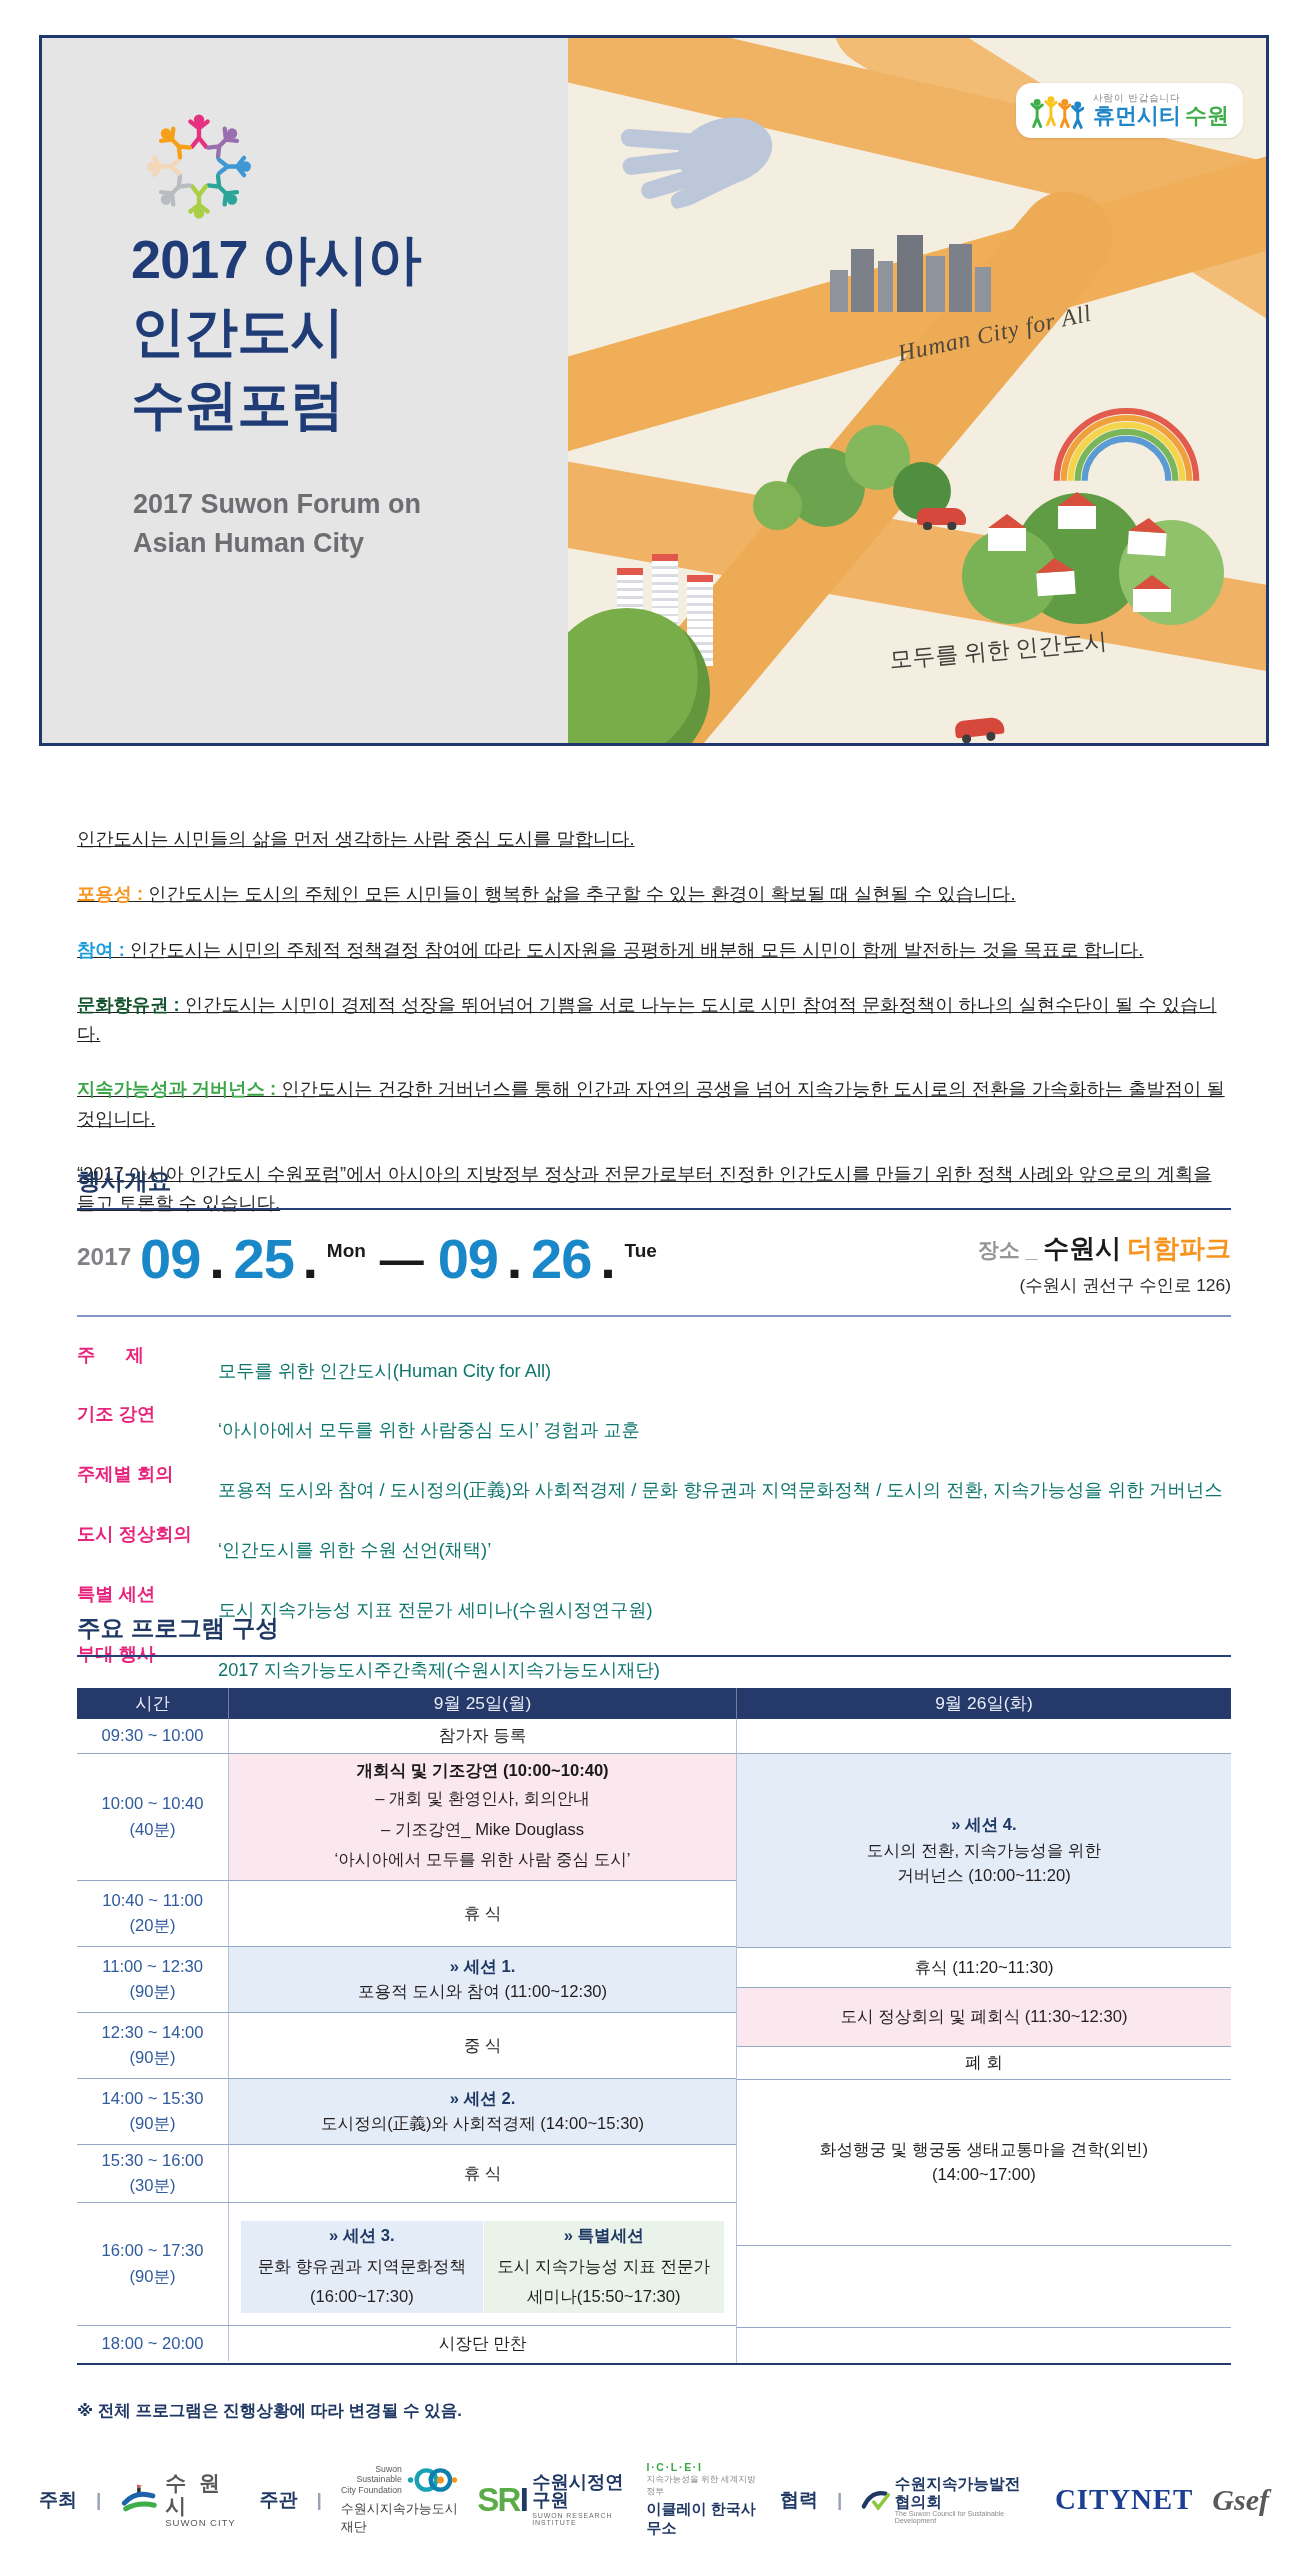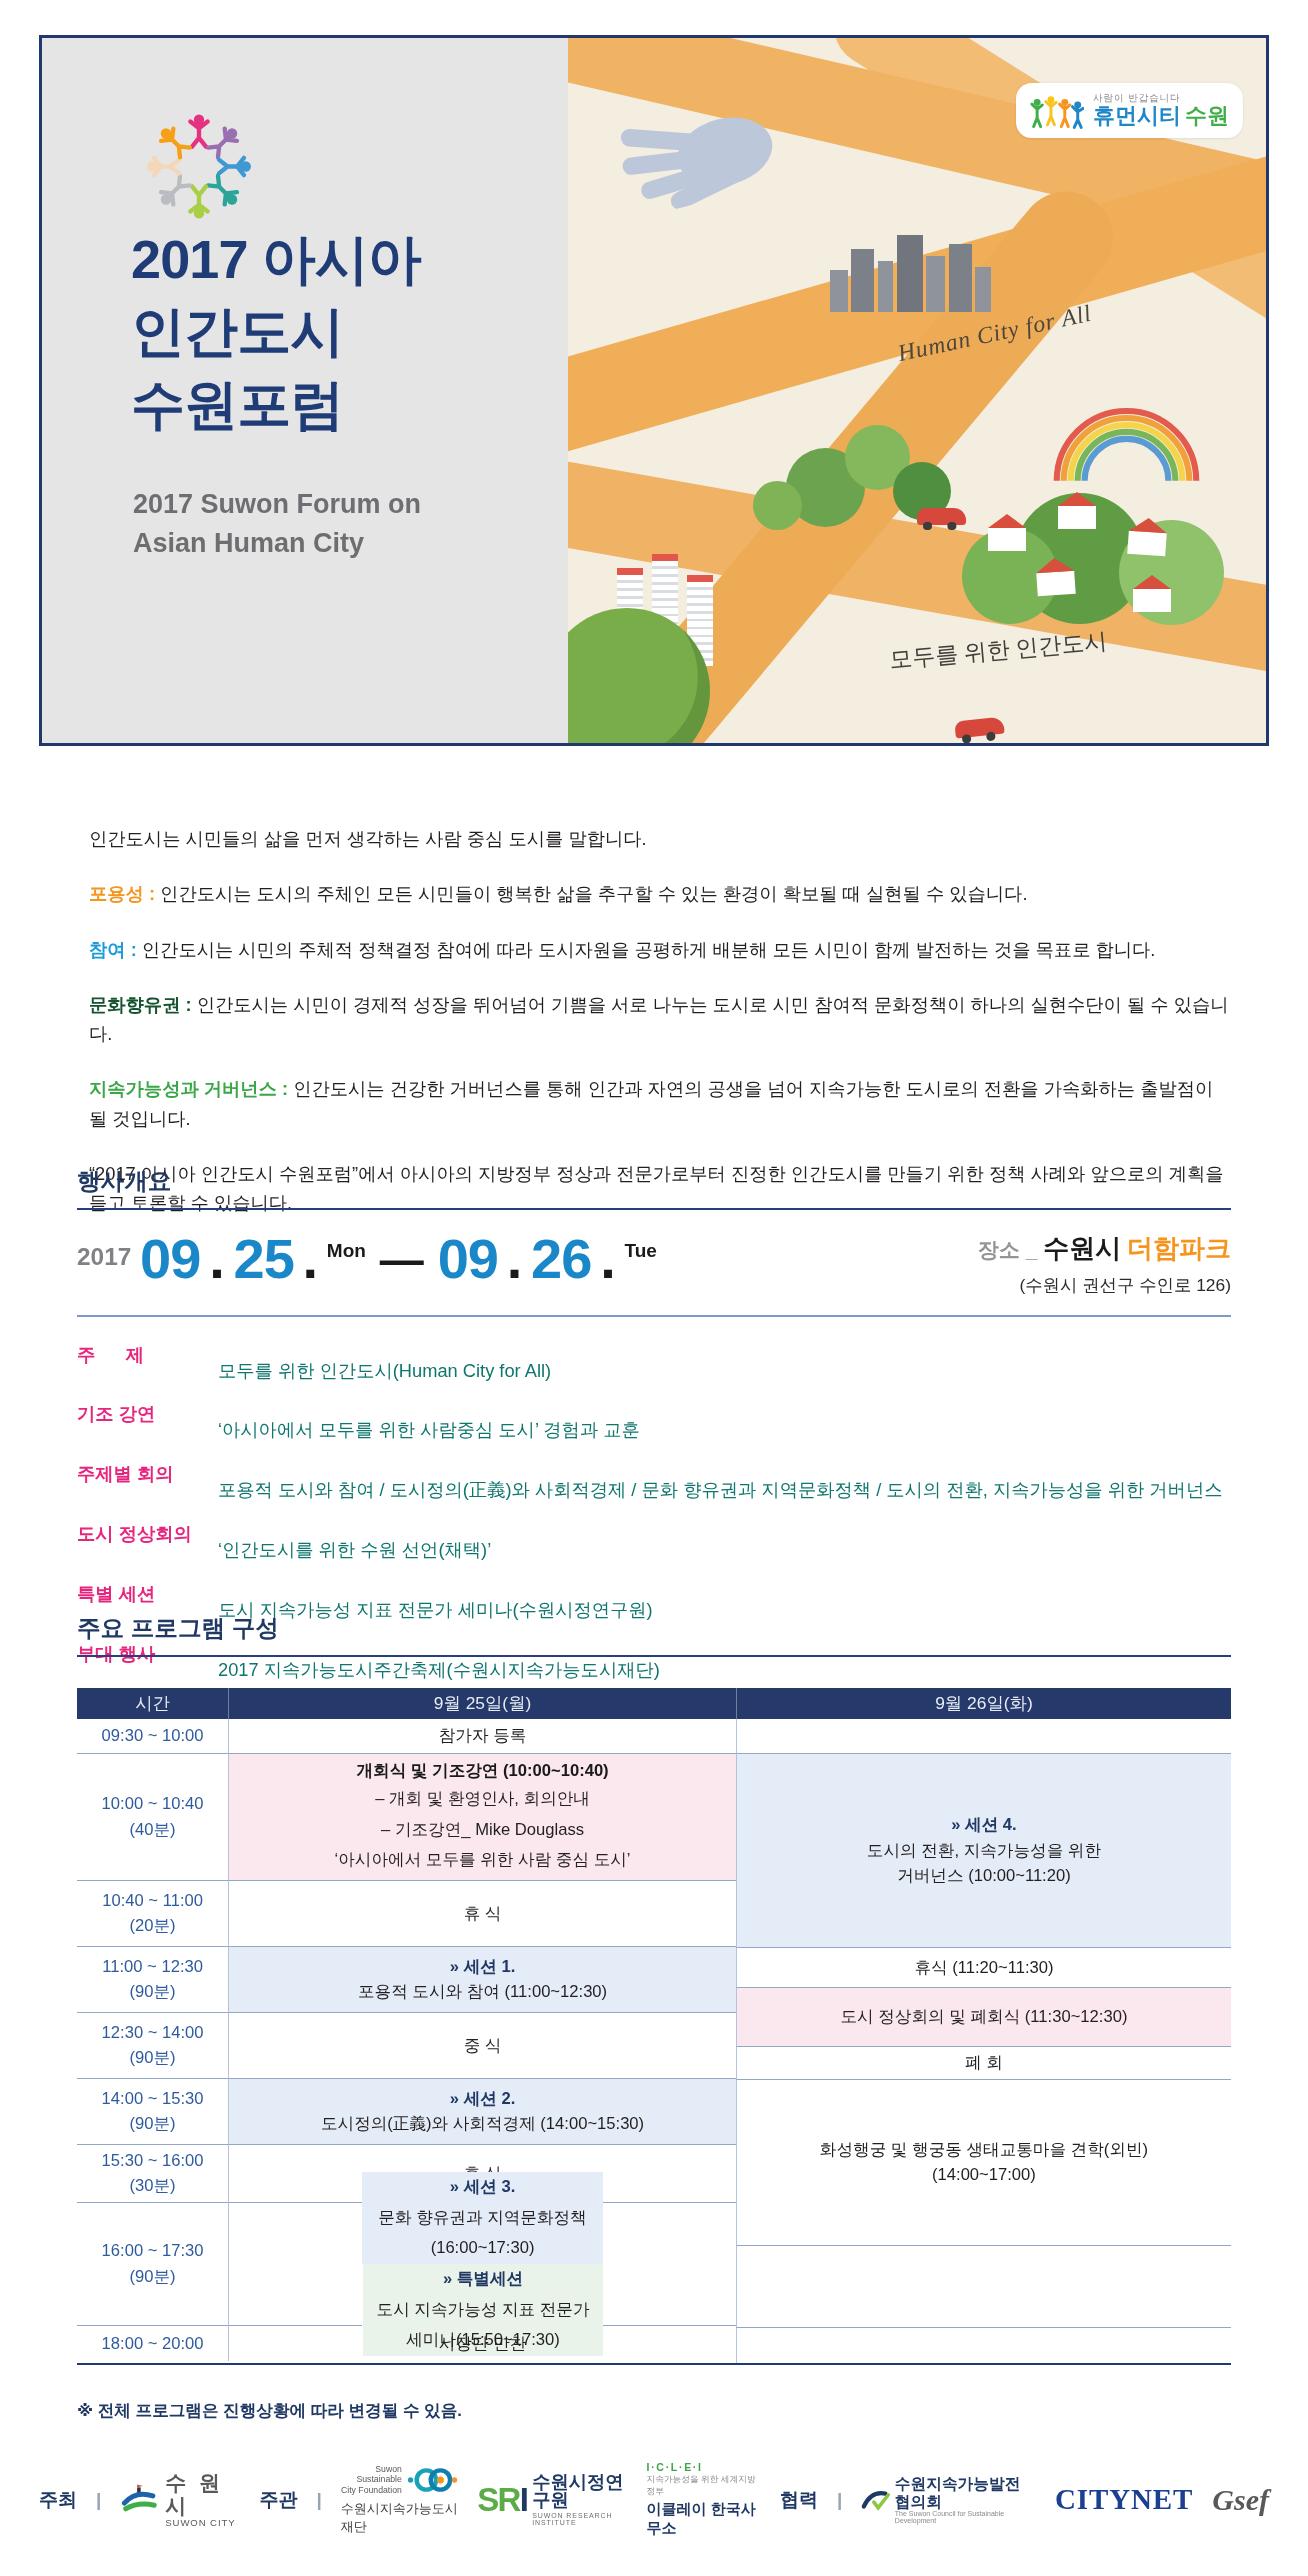--- a/index.html
+++ b/index.html
@@ -37,21 +37,21 @@
   .car:after{content:"";position:absolute;bottom:-5.2px;left:6.1px;width:8.7px;height:8.7px;background:#3c3c3c;border-radius:50%;box-shadow:24.4px 0 0 #3c3c3c;}
   .script-en{position:absolute;left:47%;top:40%;transform:rotate(-12deg);font-family:"Liberation Serif","DejaVu Serif",serif;font-style:italic;font-size:23.6px;color:#4d463c;letter-spacing:0.9px;white-space:nowrap;}
   .script-ko{position:absolute;left:46%;bottom:77px;transform:rotate(-5deg);font-family:"Liberation Serif","DejaVu Serif",serif;font-size:23px;color:#3f3e39;white-space:nowrap;}
   .badge{position:absolute;right:23px;top:45px;background:#fff;border-radius:15.7px;padding:8.7px 14px;display:flex;align-items:center;gap:8.7px;box-shadow:0 0.9px 2.6px rgba(0,0,0,.08);}
   .badge .txt{line-height:1.2;}
   .badge .tag{font-size:9.6px;color:#8a8a8a;letter-spacing:0.9px;}
   .badge .brand{font-size:22px;font-weight:bold;color:#1f86c8;}
   .badge .city{font-size:22px;font-weight:bold;color:#3fae49;}
   
   .intro{position:absolute;top:824px;left:77px;right:77px;font-size:18.3px;line-height:1.6;}
-  .intro p{margin:0 0 26px 12px;}
+  .intro p{margin:0 0 26px 0;text-decoration:underline;}
   .lbl{font-weight:bold;}
   .c-orange{color:#f7941e}.c-cyan{color:#1b9cd9}.c-magenta{color:#14532d}.c-green{color:#3aa648}
   
   .overview{position:absolute;top:1165px;left:77px;right:77px;}
   .sec-h{font-size:23.6px;font-weight:bold;color:#1f3864;margin:0;}
   .hr-dark{height:1.7px;background:#27407c;margin-top:11.3px;}
   .hr-light{height:1.7px;background:#8099c5;}
   .date-row{display:flex;align-items:flex-start;justify-content:space-between;margin-top:21px;height:84px;}
   .dates{display:flex;align-items:flex-start;gap:8.7px;}
   .yr{font-size:24.4px;font-weight:bold;color:#808285;margin-top:12.2px;}
@@ -79,21 +79,21 @@
   .tbody{display:flex;}
   .col{display:flex;flex-direction:column;}
   .tc{box-sizing:border-box;border-bottom:1.7px solid #93a7c7;display:flex;flex-direction:column;justify-content:center;align-items:center;text-align:center;font-size:16.6px;line-height:1.55;}
   .col-d1 .tc,.col-d2 .tc{border-left:1.7px solid #b4c3da;}
   .col-time .tc{color:#2f5b9d;}
   .tc.last{border-bottom:none;}
   .bg-pink{background:#fbe8ef}.bg-blue{background:#e4ecf7}.bg-green{background:#e9f3e9}
   .st{font-weight:bold;color:#1f3864;}
   .open-title{font-weight:bold;color:#1a1a1a;}
   .tall li, .openlines div{line-height:1.85;}
-  .split{flex-direction:column;padding:12px;align-items:center;}
+  .split{flex-direction:row;padding:12px;align-items:flex-end;}
   .sub{width:50%;box-sizing:border-box;display:flex;flex-direction:column;justify-content:center;align-items:center;line-height:1.85;}
   .sub+.sub{border-left:1.7px solid #ffffff;}
   .note{margin-top:35px;font-size:16.6px;font-weight:bold;color:#1f3864;}
   
   .footer{position:absolute;top:2460px;left:39px;right:39px;height:79px;display:flex;align-items:center;gap:19px;}
   .f-label{font-size:19px;font-weight:bold;color:#1f3864;white-space:nowrap;}
   .f-div{color:#9aa2b5;font-size:19px;font-weight:bold;}
   .flogo{display:flex;align-items:center;gap:5px;}
   .suwon-ko{font-size:21px;font-weight:bold;color:#58595b;letter-spacing:3.5px;line-height:1.1;}
   .suwon-en{font-size:9.6px;color:#58595b;letter-spacing:0.9px;}

